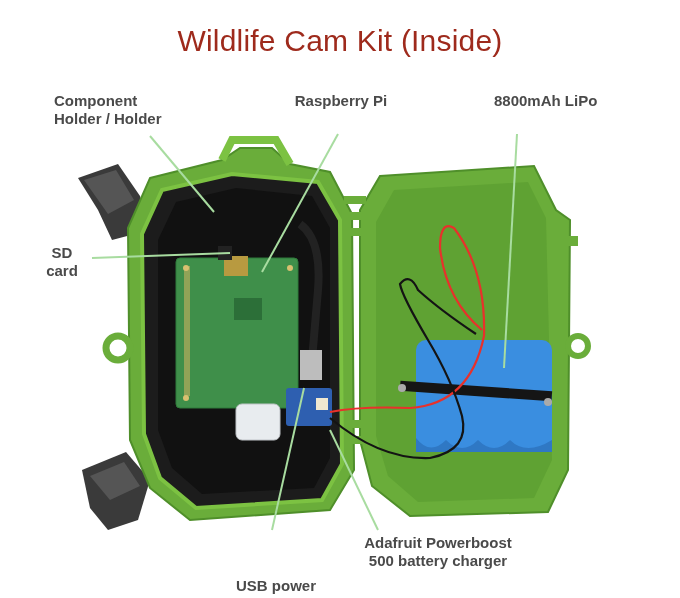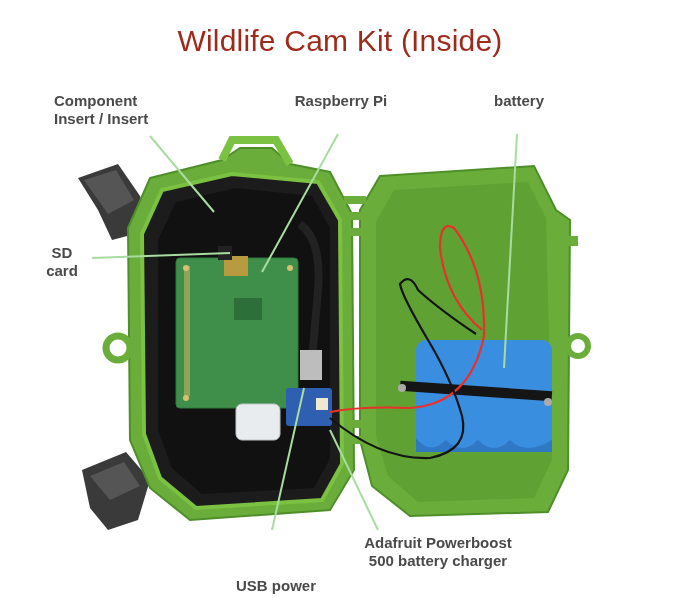--- a/index.html
+++ b/index.html
@@ -86,27 +86,27 @@
     <line x1="338" y1="134" x2="262" y2="272"></line>
     <line x1="517" y1="134" x2="504" y2="368"></line>
     <line x1="92" y1="258" x2="230" y2="253"></line>
     <line x1="272" y1="530" x2="304" y2="388"></line>
     <line x1="378" y1="530" x2="330" y2="430"></line>
   </g>
 </svg>
 
 <div class="label" style="left:54px; top:92px;">
   <div>Component</div>
-  <div>Insert / Insert</div>
+  <div>Holder / Holder</div>
 </div>
 <div class="label c" style="left:286px; top:92px; width:110px;">
   <div>Raspberry Pi</div>
 </div>
 <div class="label" style="left:494px; top:92px;">
-  <div>battery</div>
+  <div>8800mAh LiPo</div>
 </div>
 <div class="label c" style="left:40px; top:244px; width:44px;">
   <div>SD</div>
   <div>card</div>
 </div>
 <div class="label c" style="left:226px; top:534px; width:100px;margin-top:43px;">
   <div>USB power</div>
   <div>cable</div>
 </div>
 <div class="label c" style="left:356px; top:534px; width:164px;">

